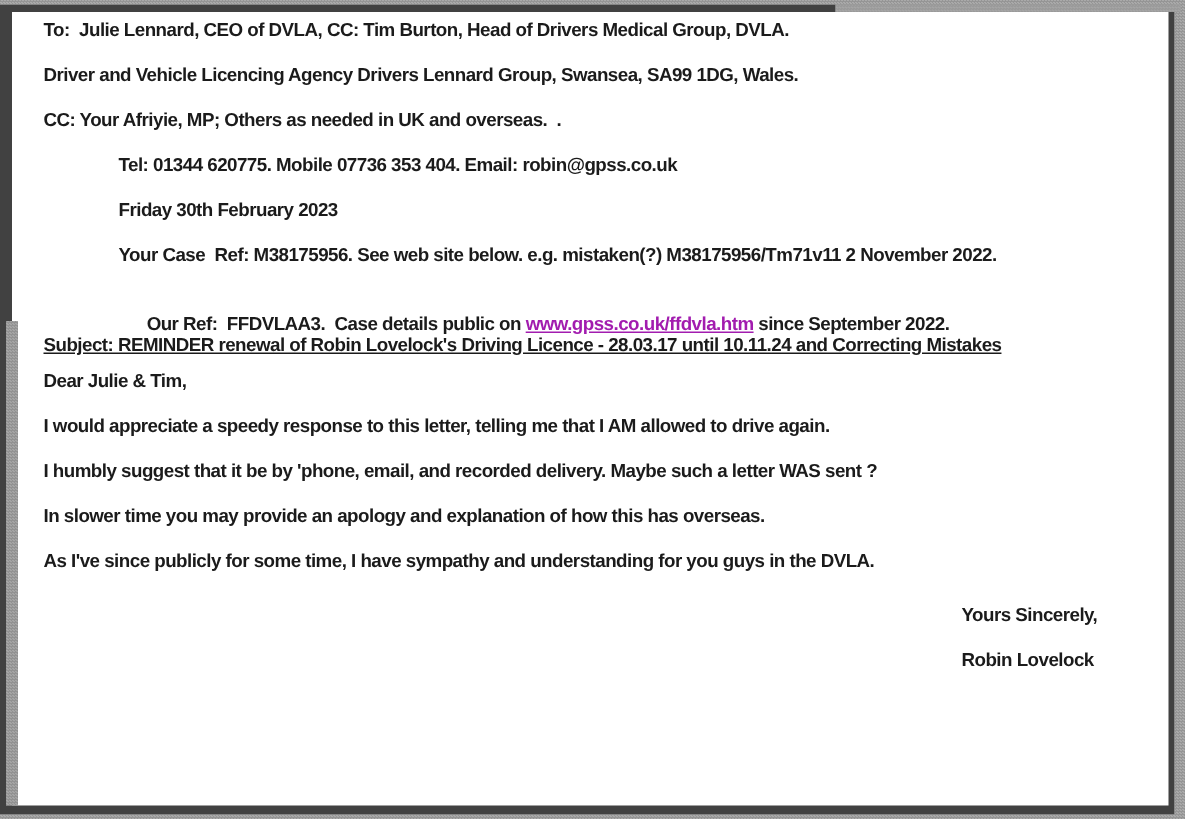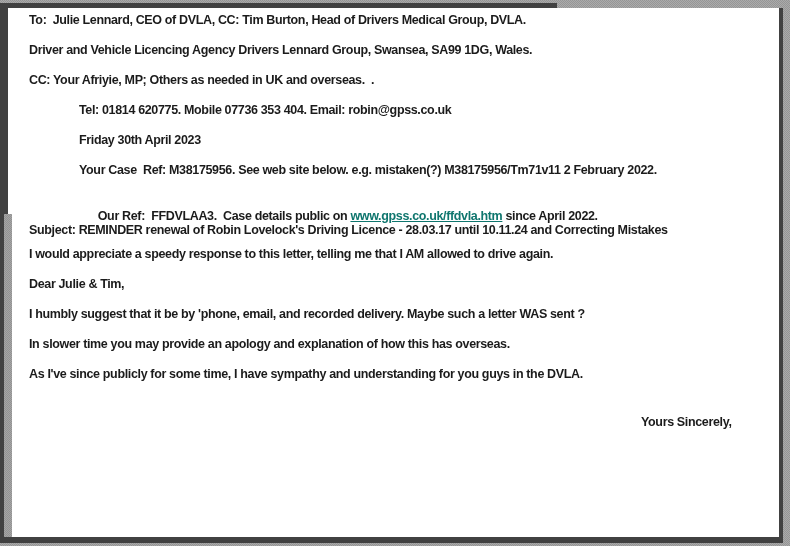--- a/index.html
+++ b/index.html
@@ -63,60 +63,62 @@
   .line {
     white-space: pre;
     line-height: 16px;
     height: 16px;
     margin-bottom: 14px;
   }
   .indented {
     padding-left: 50px;
   }
   .subject {
+    text-decoration: underline;
     margin-bottom: 8px;
   }
   .weblink {
-    color: #0f766e;
+    color: #a21caf;
     text-decoration: underline;
     cursor: pointer;
   }
   .closing-block {
-    margin-top: 32px;
+    margin-top: 20px;
     margin-left: 612px;
   }
 </style>
 </head>
 <body>
 
 <div class="page">
   <div class="content">
 
     <div class="line">To:  Julie Lennard, CEO of DVLA, CC: Tim Burton, Head of Drivers Medical Group, DVLA.</div>
     <div class="line">Driver and Vehicle Licencing Agency Drivers Lennard Group, Swansea, SA99 1DG, Wales.</div>
     <div class="line">CC: Your Afriyie, MP; Others as needed in UK and overseas.  .</div>
 
-    <div class="line indented">Tel: 01814 620775. Mobile 07736 353 404. Email: robin@gpss.co.uk</div>
-    <div class="line indented">Friday 30th April 2023</div>
-    <div class="line indented">Your Case  Ref: M38175956. See web site below. e.g. mistaken(?) M38175956/Tm71v11 2 February 2022.</div>
+    <div class="line indented">Tel: 01344 620775. Mobile 07736 353 404. Email: robin@gpss.co.uk</div>
+    <div class="line indented">Friday 30th February 2023</div>
+    <div class="line indented">Your Case  Ref: M38175956. See web site below. e.g. mistaken(?) M38175956/Tm71v11 2 November 2022.</div>
 
     <div class="line indented">
-      <span>Our Ref:  FFDVLAA3.  Case details public on </span><span class="weblink">www.gpss.co.uk/ffdvla.htm</span><span> since April 2022.</span>
+      <span>Our Ref:  FFDVLAA3.  Case details public on </span><span class="weblink">www.gpss.co.uk/ffdvla.htm</span><span> since September 2022.</span>
     </div>
 
     <div class="line subject">Subject: REMINDER renewal of Robin Lovelock's Driving Licence - 28.03.17 until 10.11.24 and Correcting Mistakes</div>
 
+    <div class="line">Dear Julie &amp; Tim,</div>
+
     <div class="line">I would appreciate a speedy response to this letter, telling me that I AM allowed to drive again.</div>
-
-    <div class="line">Dear Julie &amp; Tim,</div>
     <div class="line">I humbly suggest that it be by 'phone, email, and recorded delivery. Maybe such a letter WAS sent ?</div>
     <div class="line">In slower time you may provide an apology and explanation of how this has overseas.</div>
     <div class="line">As I've since publicly for some time, I have sympathy and understanding for you guys in the DVLA.</div>
 
     <div class="closing-block">
       <div class="line">Yours Sincerely,</div>
+      <div class="line">Robin Lovelock</div>
     </div>
 
   </div>
 </div>
 
 <div class="top-border-gap"></div>
 <div class="left-border-gap"></div>
 
 </body></html>

